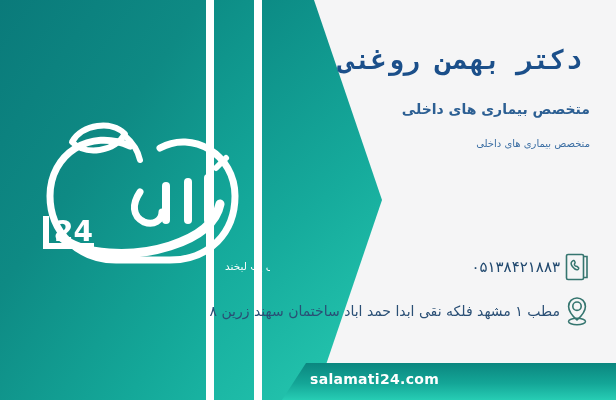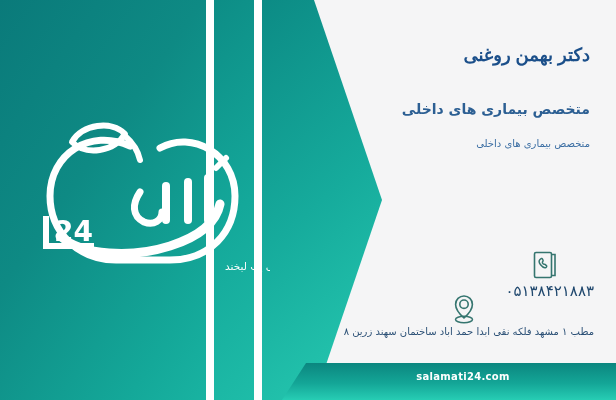--- a/index.html
+++ b/index.html
@@ -61,27 +61,27 @@
     font-family:"DejaVu Sans", sans-serif;
     text-shadow:0 1px 1px rgba(0,0,0,.12);
   }
 
   
   .right{
     position:absolute; left:300px; top:0;
     width:316px; height:400px;
   }
   .doc-name{
-    position:absolute; right:26px; top:44px;
+    position:absolute; right:34px; top:44px;
     color:#1b4f8a;
-    font-size:18px;
+    font-size:27px;
     font-weight:bold;
     direction:rtl;
     white-space:nowrap;
-    font-family:Liberation Sans, sans-serif;
+    font-family:Liberation Mono, monospace;
   }
   .doc-spec{
     position:absolute; right:26px; top:101px;
     color:#2c5f93;
     font-size:14px;
     font-weight:bold;
     direction:rtl;
     white-space:nowrap;
   }
   .doc-spec-sm{
@@ -90,52 +90,50 @@
     font-size:10px;
     direction:rtl;
     white-space:nowrap;
   }
 
   
   .contact{
     position:absolute; right:22px;
     display:flex; align-items:center; justify-content:flex-start;
     direction:rtl;
-    flex-direction:column;
   }
   .c-phone{ top:248px; }
   .c-addr { top:292px; }
   .c-icon{
     width:34px; height:38px;
     flex:0 0 34px;
     display:flex; align-items:center; justify-content:center;
   }
   .c-text{
     color:#20486e;
     direction:rtl;
     white-space:nowrap;
     text-align:right;
     padding-left:10px;
   }
   .phone-text{ font-size:15px; letter-spacing:.6px; }
-  .addr-text { font-size:10px; letter-spacing:.2px; color:#2a4f75; }
+  .addr-text { font-size:14px; letter-spacing:.2px; color:#2a4f75; }
 
   
   .bottom-bar{
     position:absolute; left:282px; top:363px;
     width:334px; height:37px;
     background:linear-gradient(180deg,#0b867f 0%,#14a697 55%,#27cdb4 100%);
     clip-path:polygon(24px 0, 334px 0, 334px 37px, 0 37px);
     z-index:8;
   }
   .bottom-text{
     position:absolute; left:0; right:0; top:8px;
-    text-align:center;
     color:#ffffff;
-    font-size:10px;
+    font-size:14px;
     font-weight:bold;
     letter-spacing:.3px;
     margin-left:28px;
   }
 </style>
 </head>
 <body>
 
 <div id="card">
 

